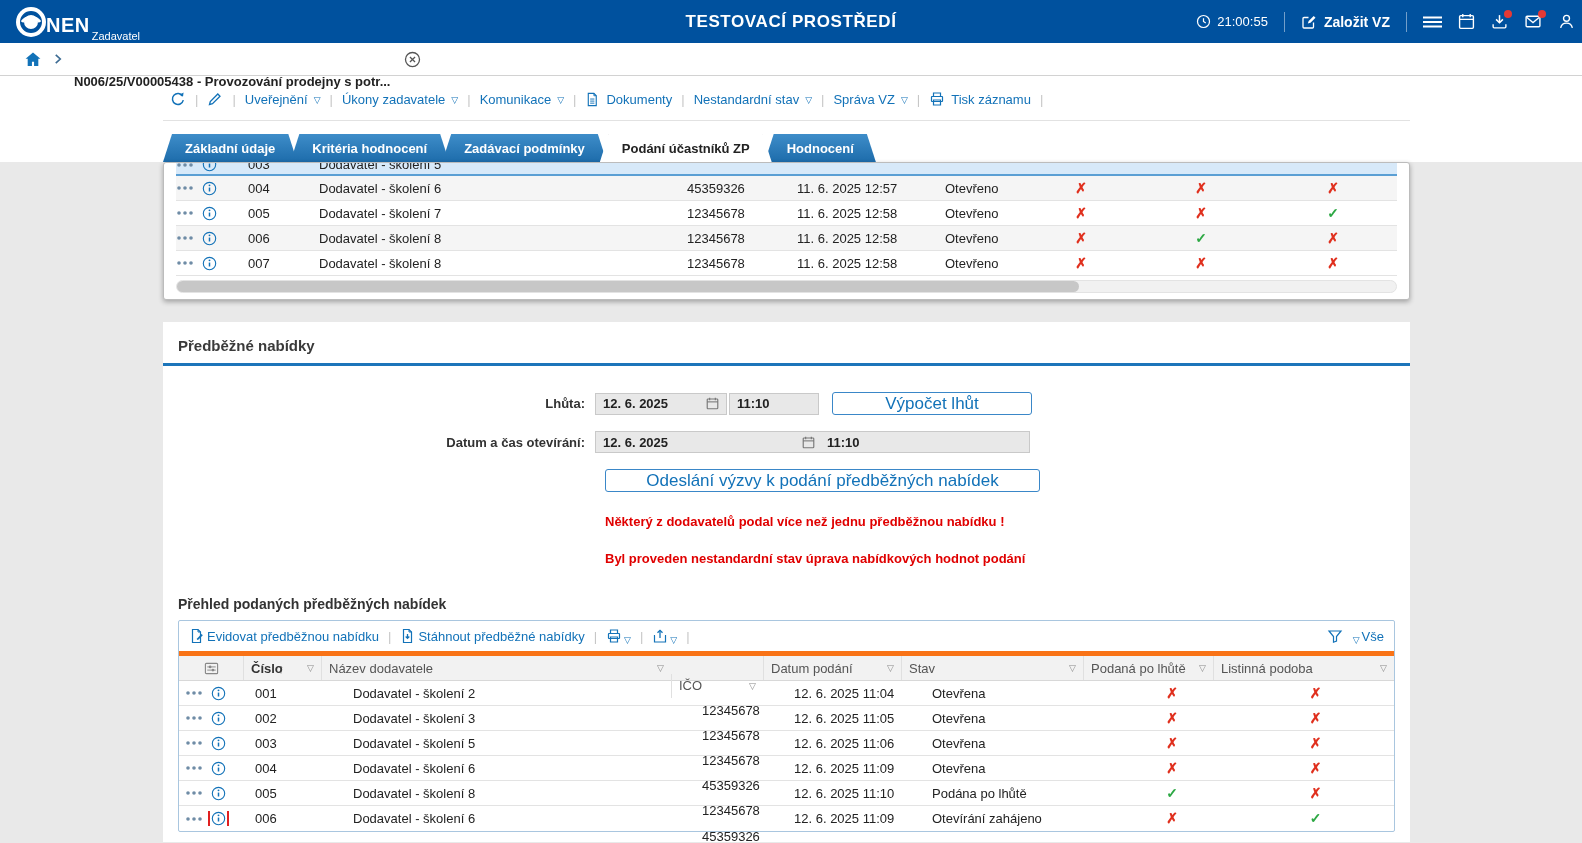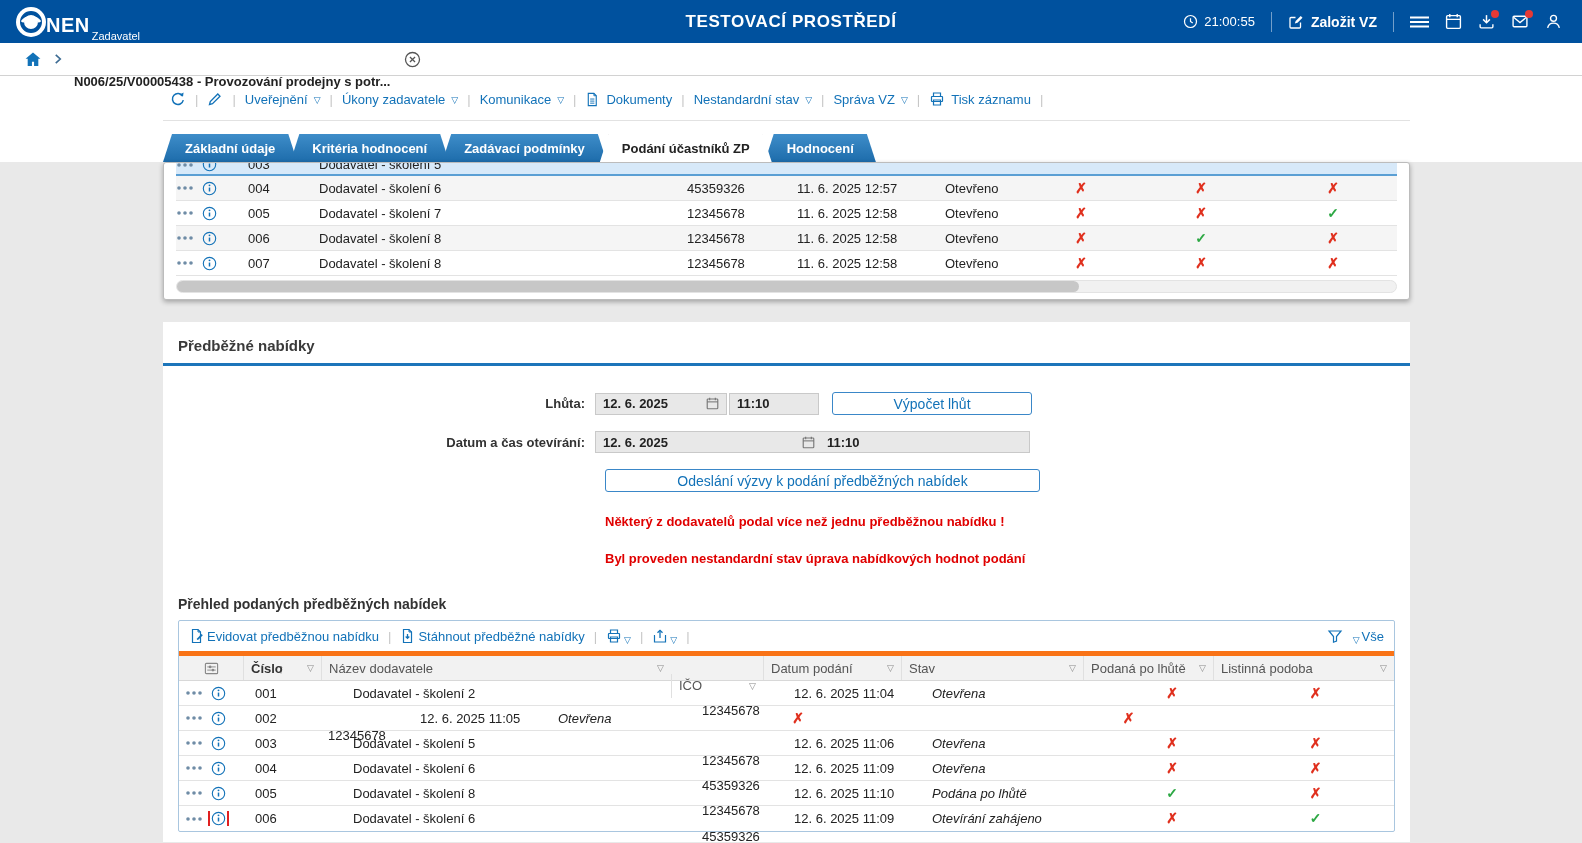--- a/index.html
+++ b/index.html
@@ -6,21 +6,21 @@
   html,body { width:1582px; height:843px; overflow:hidden; background:#e9e9e9;
               font-family:"Liberation Sans", sans-serif; font-size:13px; color:#222; }
 
   
   .topbar { height:43px; background:#00519e; display:flex; align-items:center; position:relative; color:#fff; }
   .brand { display:flex; align-items:flex-end; padding-left:16px; cursor:pointer; }
   .logo-circle { width:30px; height:30px; border-radius:50%; background:#fff; display:flex; align-items:center; justify-content:center; }
   .brand-name { font-size:20px; font-weight:bold; letter-spacing:.5px; }
   .brand-sub { font-size:11px; margin-left:2px; position:relative; top:5px; }
   .env-title { position:absolute; left:0; right:0; text-align:center; font-size:17px; font-weight:bold; letter-spacing:.6px; pointer-events:none; }
-  .topbar-right { margin-left:auto; display:flex; align-items:center; gap:16px; padding-right:20px; z-index:2; }
+  .topbar-right { margin-left:auto; display:flex; align-items:center; gap:16px; padding-right:7px; z-index:2; }
   .clockwrap { display:flex; align-items:center; gap:6px; font-size:13px; }
   .vsep { width:1px; height:20px; background:rgba(255,255,255,.45); }
   .create-vz { display:flex; align-items:center; gap:7px; background:none; border:none; color:#fff; font-weight:bold; font-size:14px; font-family:inherit; cursor:pointer; }
   .tico { display:inline-flex; position:relative; cursor:pointer; }
   .tico .dot { position:absolute; top:-3px; right:-4px; width:8px; height:8px; border-radius:50%; background:#e53935; }
 
   
   .breadcrumb-bar { height:33px; background:#fff; border-bottom:1px solid #d2d2d2; display:flex; align-items:center; gap:10px; padding-left:24px; }
   .crumb-text { font-weight:bold; color:#222;margin-top:44px; }
   .crumb-close { display:inline-flex; cursor:pointer; margin-left:4px; }
@@ -73,21 +73,21 @@
   .form-row.first { margin-top:26px; }
   .flabel { width:432px; text-align:right; padding-right:10px; font-weight:bold; color:#333; }
   .field { background:#e8e8e8; border:1px solid #c9c9c9; height:22px; display:flex; align-items:center;
            padding:0 7px; font-weight:bold; color:#222; gap:6px; cursor:text; }
   .field .calicon { margin-left:auto; display:inline-flex; cursor:pointer; }
   .f-date { width:132px; }
   .f-time { width:90px; margin-left:2px; }
   .f-wide { width:435px; }
   .f-wide .time-part { margin-left:6px; }
   .btn { background:#fff; border:1px solid #3a87c8; color:#1272b8; height:23px; border-radius:3px;
-         font-family:inherit; font-size:14px; cursor:pointer; }
+         font-family:inherit; font-size:17px; cursor:pointer; }
   .btn-calc { width:200px; margin-left:13px; }
   .btn-send { width:435px; margin-left:442px; margin-top:16px; display:block; }
   .warn { color:#e00000; font-weight:bold; margin-left:442px; margin-top:22px; }
 
   .overview-title { font-size:14px; font-weight:bold; color:#333; margin:30px 0 8px 15px; }
   .offers-box { margin:0 15px; border:1px solid #a9c6df; border-radius:2px; background:#fff; }
   .obar { display:flex; align-items:center; gap:9px; padding:7px 10px; }
   .olink { color:#1272b8; display:inline-flex; align-items:flex-end; gap:2px; cursor:pointer; white-space:nowrap; }
   .obar-right { margin-left:auto; display:flex; align-items:center; gap:10px; }
   .ohead { display:flex; background:#f2f2f2; border-top:5px solid #f97316; border-bottom:1px solid #d8d8d8; height:30px; align-items:center; color:#555; }
@@ -105,21 +105,21 @@
   .o-late { width:130px; flex:none; }
   .o-paper { flex:1; }
   .orow { display:flex; align-items:center; height:25px; border-bottom:1px solid #e3e3e3; }
   .orow:last-child { border-bottom:none; }
   .ocell { overflow:hidden; white-space:nowrap; line-height:25px; }
   .ocell.o-act { display:flex; align-items:center; gap:8px; padding-left:6px; }
   .ocell.o-num { padding-left:12px; }
   .ocell.o-name { padding-left:8px;margin-left:24px; }
   .ocell.o-ico { padding-left:7px; }
   .ocell.o-date { padding-left:7px; }
-  .ocell.o-stav { padding-left:7px;font-style:italic; }
+  .ocell.o-stav { padding-left:7px; }
   .ocell.o-late, .ocell.o-paper { text-align:center; }
 </style>
 </head>
 <body>
 
 <header class="topbar">
   <div class="brand">
     <span class="logo-circle">
       <svg width="24" height="24" viewBox="0 0 24 24">
           <circle cx="12" cy="12" r="9" fill="none" stroke="#00519e" stroke-width="4"></circle>
@@ -610,20 +610,21 @@
             </span>
             <span class="icon-btn-s">
               <svg width="15" height="15" viewBox="0 0 16 16">
                 <circle cx="8" cy="8" r="6.6" fill="none" stroke="#1272b8" stroke-width="1.2"></circle>
                 <path d="M8 7v4.2" stroke="#1272b8" stroke-width="1.6"></path>
                 <circle cx="8" cy="4.6" r="1" fill="#1272b8"></circle>
               </svg>
             </span>
           </span>
           <span class="ocell o-num">002</span>
+          <span class="ocell o-name">Dodavatel - školení 3</span>
           <span class="ocell o-ico">12345678</span>
           <span class="ocell o-date">12. 6. 2025 11:05</span>
           <span class="ocell o-stav">Otevřena</span>
           <span class="ocell o-late mark x">✗</span>
           <span class="ocell o-paper mark x">✗</span>
         </div>
         <div class="orow">
           <span class="ocell o-act">
             <span class="icon-btn-s">
               <svg width="18" height="14" viewBox="0 0 18 14">

